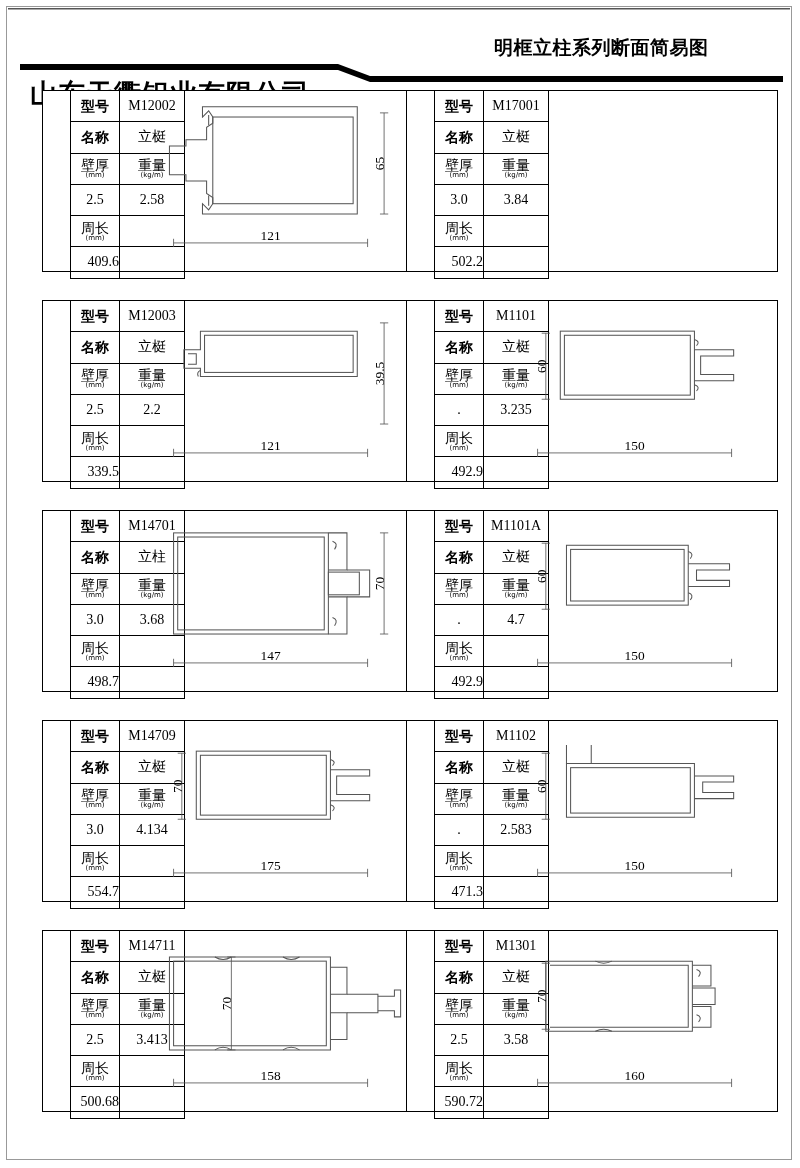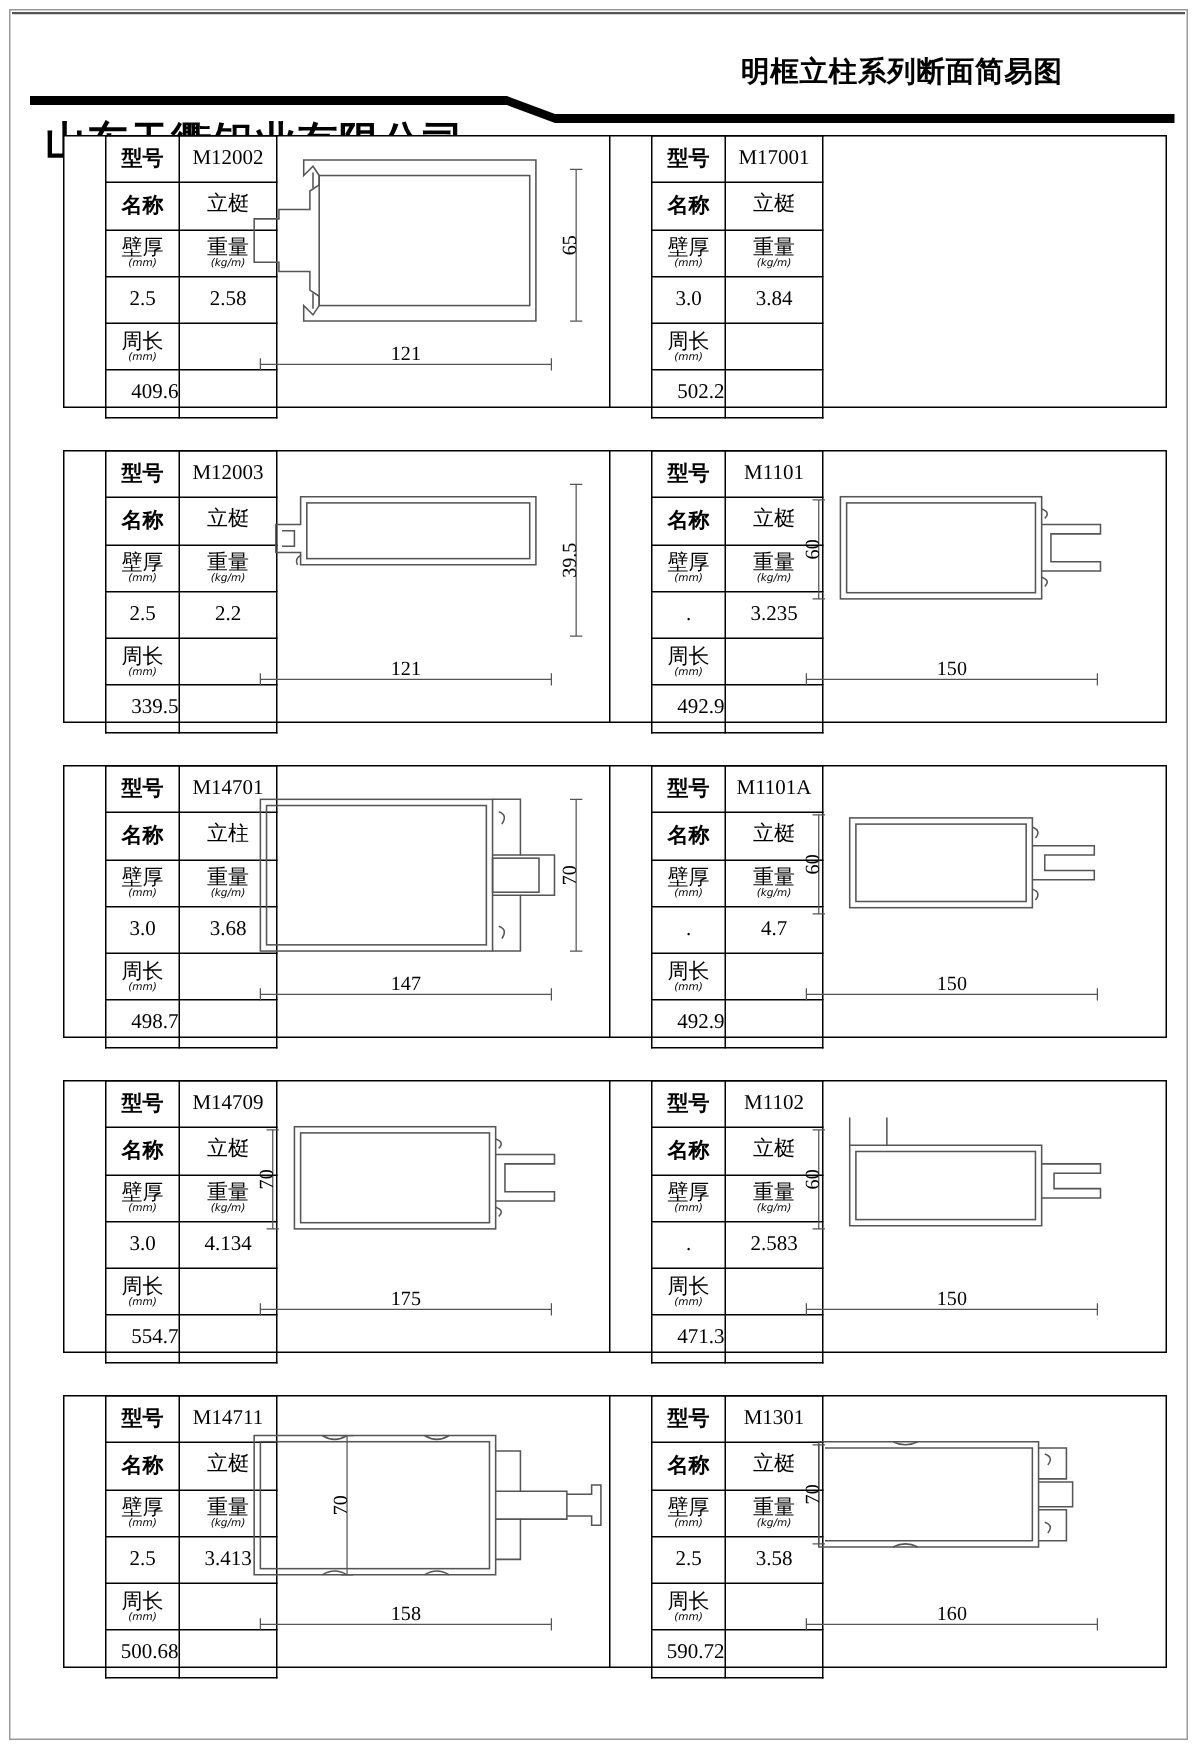--- a/index.html
+++ b/index.html
@@ -40,21 +40,21 @@
     border-collapse:collapse;table-layout:fixed;margin-left:28px;
   }
   .spec td{
     border:1px solid #000;padding:0;text-align:center;vertical-align:middle;
     height:30.3px;font-size:13px;line-height:1.05;
     font-family:"DejaVu Sans","Liberation Sans",sans-serif;
   }
   .spec td.lbl{width:48px;font-weight:700;font-size:14px;}
   .spec td.val{width:64px;font-weight:400;font-family:"Liberation Serif",serif;font-size:14px;}
   .spec td.span2{font-family:"Liberation Serif",serif;font-size:14px;text-align:right;padding-left:4px;}
-  .unit{display:block;font-size:7px;font-weight:400;line-height:1;margin-top:-1px;font-style:italic;}
+  .unit{display:block;font-size:7px;font-weight:400;line-height:1;margin-top:-1px;}
   .big{font-weight:400;font-size:14px;text-align:center;}
   .drawing{position:absolute;left:112px;top:0;right:0;bottom:0;}
   .drawing svg{width:100%;height:100%;display:block;}
   .dimtext{font-family:"Liberation Serif",serif;font-size:13px;fill:#000;}
   .prof{fill:none;stroke:#555;stroke-width:1;}
   .dimline{stroke:#555;stroke-width:.8;fill:none;}
 </style>
 </head>
 <body>
 

